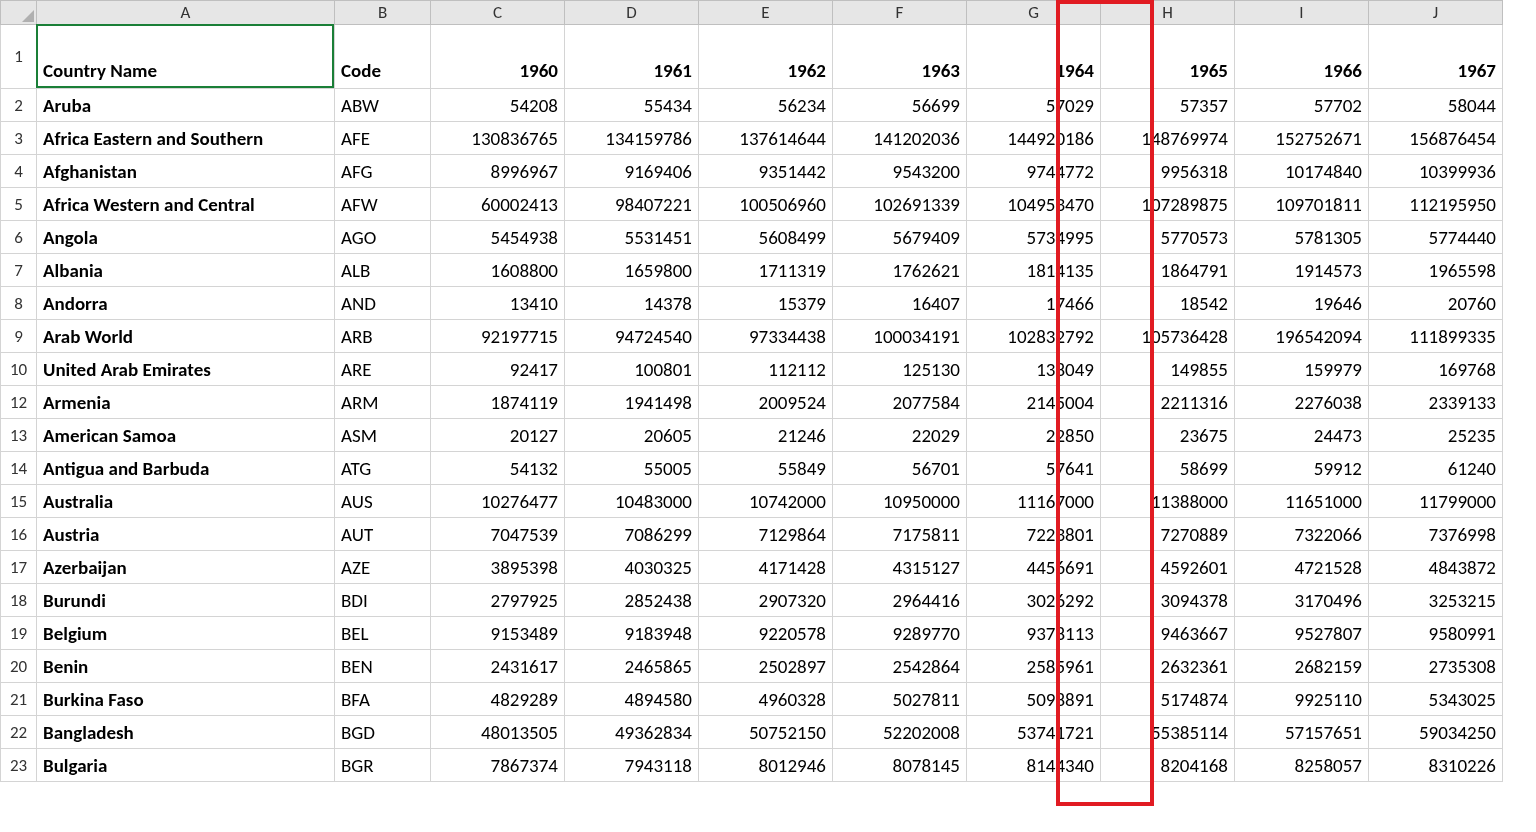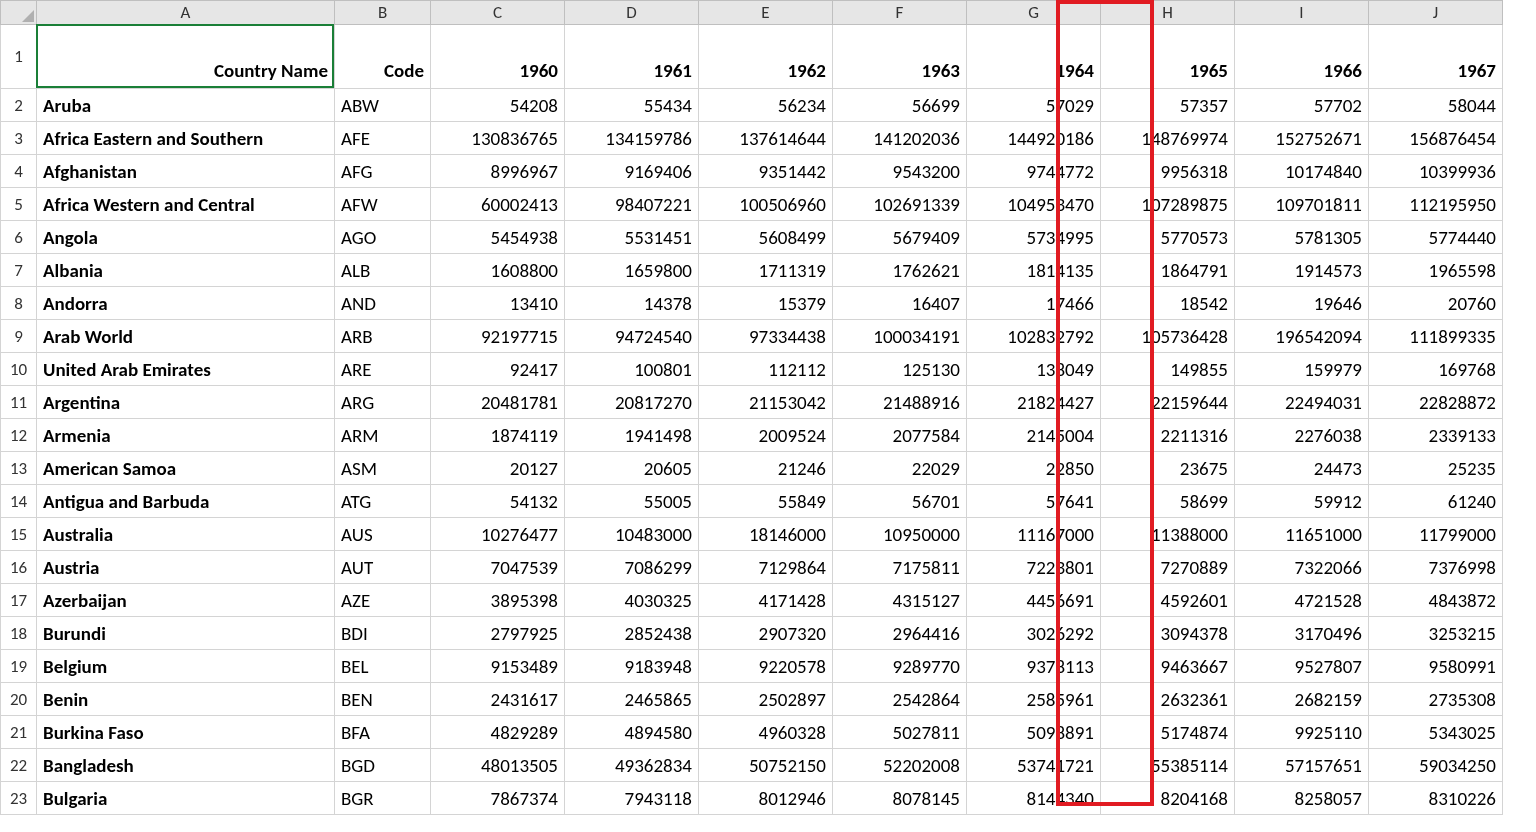--- a/index.html
+++ b/index.html
@@ -66,21 +66,20 @@
     border-style: solid;
     border-width: 0 0 12px 12px;
     border-color: transparent transparent #b0b0b0 transparent;
   }
   
   tr.row1 td {
     font-weight: bold;
     height: 64px;
     vertical-align: bottom;
     padding-bottom: 6px;
-    text-align: right;
   }
   tr.row1 th.rowhdr { height: 64px; vertical-align: middle; }
   td.colA { font-weight: bold; text-align: left; }
   td.colB { text-align: left; }
   td.num  { text-align: right; font-variant-numeric: tabular-nums; }
   tr.row1 td.num { text-align: right; margin-left: 48px; }
   tr.row1 td.colA, tr.row1 td.colB { font-weight: bold; }
 
   
   .active-cell-outline {
@@ -264,33 +263,20 @@
           <td class="num">92417</td>
           <td class="num">100801</td>
           <td class="num">112112</td>
           <td class="num">125130</td>
           <td class="num">138049</td>
           <td class="num">149855</td>
           <td class="num">159979</td>
           <td class="num">169768</td>
         </tr>
         <tr>
-          <th class="rowhdr">11</th>
-          <td class="colA">Argentina</td>
-          <td class="colB">ARG</td>
-          <td class="num">20481781</td>
-          <td class="num">20817270</td>
-          <td class="num">21153042</td>
-          <td class="num">21488916</td>
-          <td class="num">21824427</td>
-          <td class="num">22159644</td>
-          <td class="num">22494031</td>
-          <td class="num">22828872</td>
-        </tr>
-        <tr>
           <th class="rowhdr">12</th>
           <td class="colA">Armenia</td>
           <td class="colB">ARM</td>
           <td class="num">1874119</td>
           <td class="num">1941498</td>
           <td class="num">2009524</td>
           <td class="num">2077584</td>
           <td class="num">2145004</td>
           <td class="num">2211316</td>
           <td class="num">2276038</td>
@@ -321,21 +307,21 @@
           <td class="num">58699</td>
           <td class="num">59912</td>
           <td class="num">61240</td>
         </tr>
         <tr>
           <th class="rowhdr">15</th>
           <td class="colA">Australia</td>
           <td class="colB">AUS</td>
           <td class="num">10276477</td>
           <td class="num">10483000</td>
-          <td class="num">18146000</td>
+          <td class="num">10742000</td>
           <td class="num">10950000</td>
           <td class="num">11167000</td>
           <td class="num">11388000</td>
           <td class="num">11651000</td>
           <td class="num">11799000</td>
         </tr>
         <tr>
           <th class="rowhdr">16</th>
           <td class="colA">Austria</td>
           <td class="colB">AUT</td>

